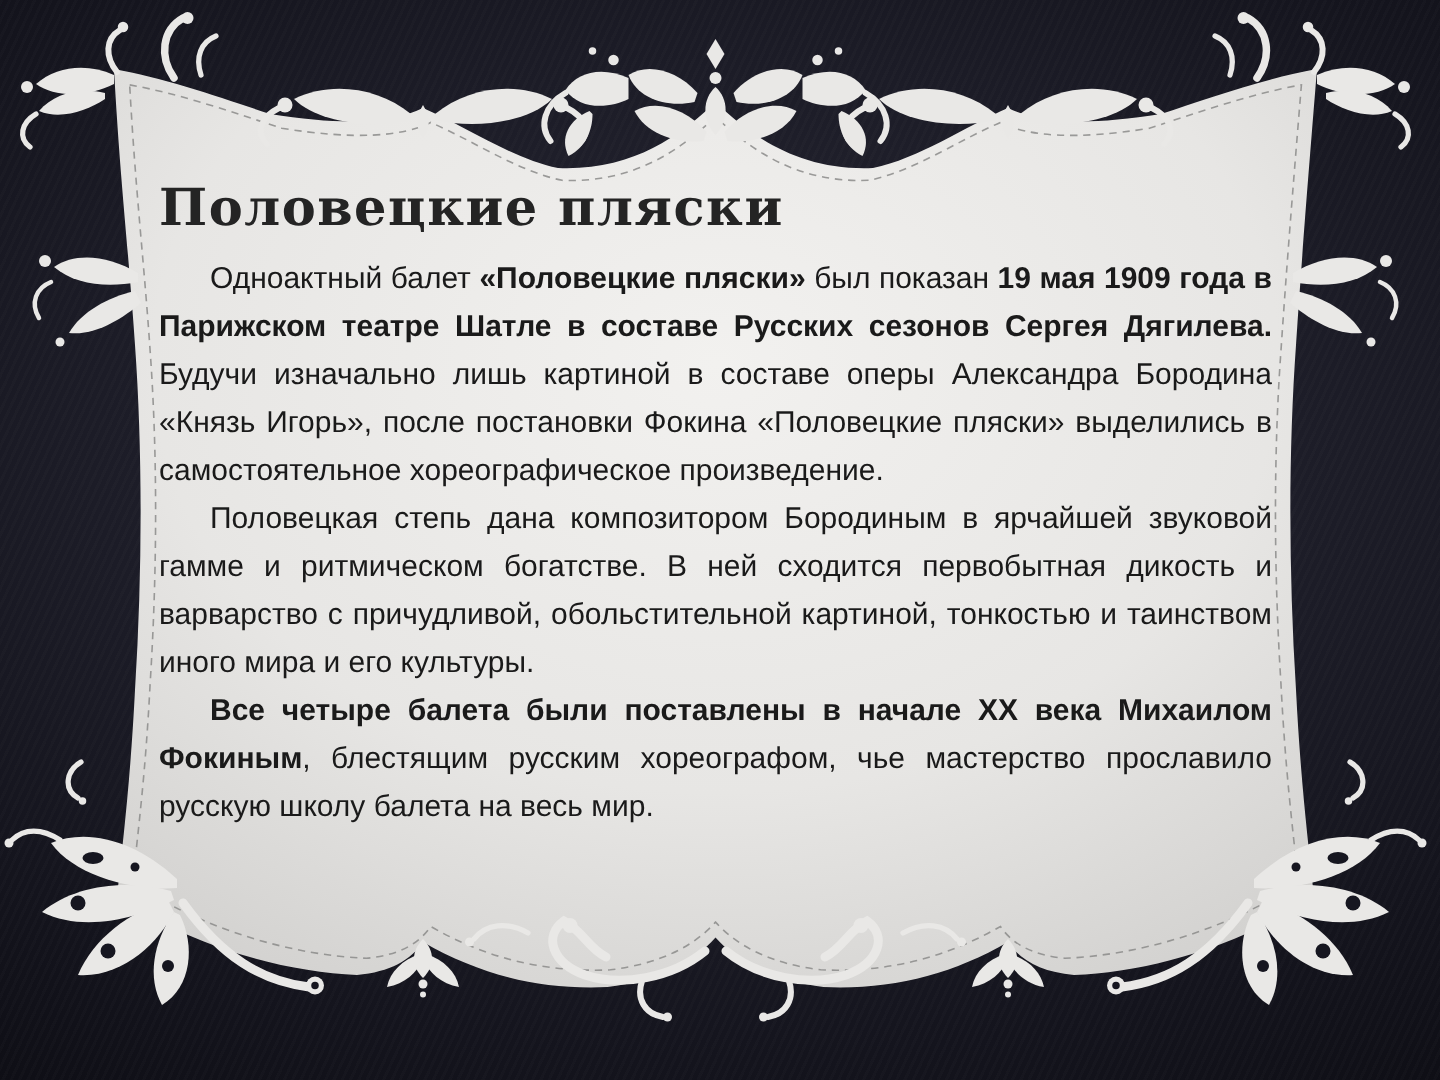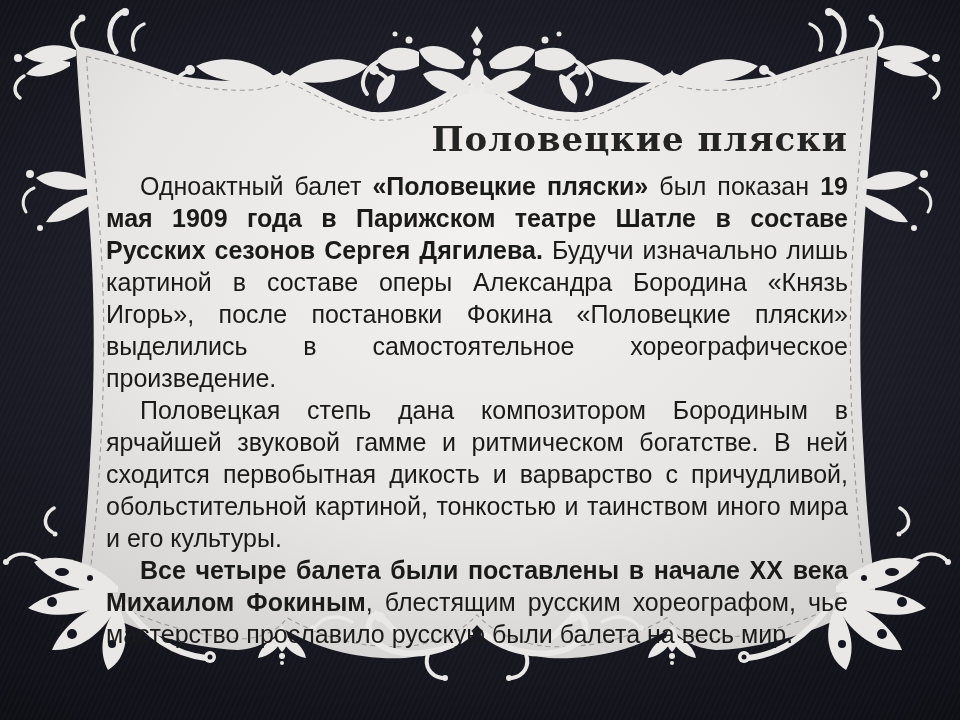--- a/index.html
+++ b/index.html
@@ -18,27 +18,27 @@
   .hole       { fill: var(--hole-color,#161620); }
   .panel      { fill: url(#panelGrad); }
   .dashline   { fill:none; stroke: var(--dash-color,#8b8b89); stroke-width:1.1; stroke-dasharray:5 4; opacity:.85; }
   .content {
     position:absolute; z-index:2; left:106px; top:119px; width:742px;
   }
   h1.title {
     margin:0 0 10px 0;
     font-family:"DejaVu Serif","Liberation Serif",serif;
     font-weight:bold; font-size:34px; line-height:1.2;
-    letter-spacing:1px; text-align:right;
+    letter-spacing:1px; text-align:left;
     color: var(--title-color,#242424);
   }
   .body p {
     margin:0;
     font-family:"Liberation Sans","DejaVu Sans",sans-serif;
-    font-size:25px; line-height:32px;
+    font-size:20px; line-height:32px;
     color: var(--text-color,#1a1a1a);
     text-align:justify; text-indent:34px;
   }
   .body .b { font-weight:bold; }
 </style>
 </head>
 <body>
 
 <div class="slide">
 
@@ -190,16 +190,16 @@
       <circle class="orn" cx="0" cy="33" r="2"></circle>
     </g>
     <use href="#pendantL" transform="translate(390 0)"></use>
   </svg>
 
   <div class="content">
     <h1 class="title">Половецкие пляски</h1>
     <div class="body">
         <p><span>Одноактный балет </span><span class="b">«Половецкие пляски»</span><span> был показан </span><span class="b">19 мая 1909 года в Парижском театре Шатле в составе Русских сезонов Сергея Дягилева.</span><span> Будучи изначально лишь картиной в составе оперы Александра Бородина «Князь Игорь», после постановки Фокина «Половецкие пляски» выделились в самостоятельное хореографическое произведение.</span></p>
         <p><span>Половецкая степь дана композитором Бородиным в ярчайшей звуковой гамме и ритмическом богатстве. В ней сходится первобытная дикость и варварство с причудливой, обольстительной картиной, тонкостью и таинством иного мира и его культуры.</span></p>
-        <p><span class="b">Все четыре балета были поставлены в начале XX века Михаилом Фокиным</span><span>, блестящим русским хореографом, чье мастерство прославило русскую были балета на весь мир.</span></p>
+        <p><span class="b">Все четыре балета были поставлены в начале XX века Михаилом Фокиным</span><span>, блестящим русским хореографом, чье мастерство прославило русскую школу балета на весь мир.</span></p>
       </div>
   </div>
 </div>
 
 </body></html>

